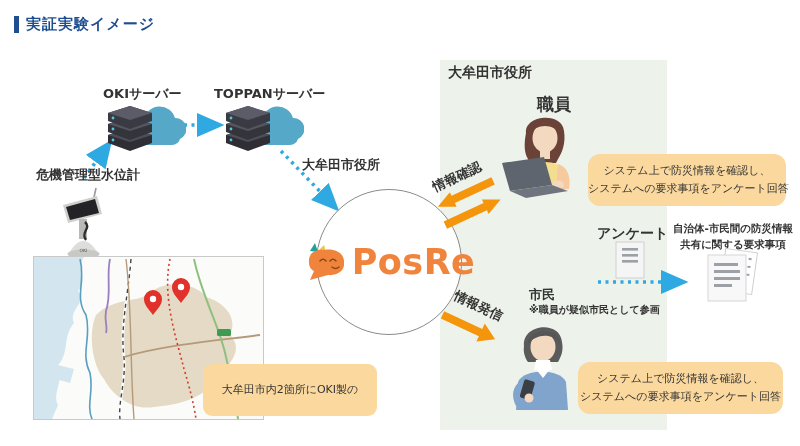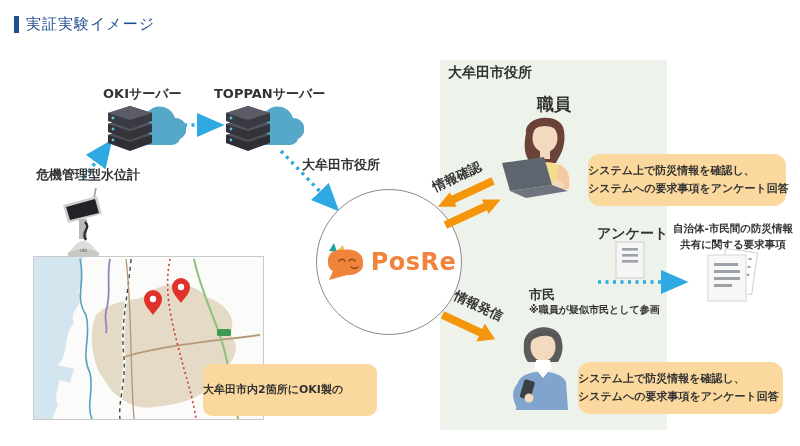--- a/index.html
+++ b/index.html
@@ -5,24 +5,24 @@
   html,body{margin:0;padding:0;}
   body{
     width:800px;height:446px;position:relative;overflow:hidden;
     background:#ffffff;
     font-family:"DejaVu Sans","Liberation Sans",sans-serif;
     color:#333;
   }
   .abs{position:absolute;}
   .lbl{font-weight:bold;color:#333;white-space:nowrap;}
   .heading-bar{width:5px;height:17px;background:#1E4E8F;}
-  .heading-text{color:#1E4E8F;font-size:15px;font-weight:normal;letter-spacing:1px;}
+  .heading-text{color:#1E4E8F;font-size:15px;font-weight:bold;letter-spacing:1px;}
   .note{
-    background:#FBD99E;border-radius:12px;text-align:left;
-    font-size:11px;font-weight:bold;color:#333;line-height:1.6;
+    background:#FBD99E;border-radius:12px;text-align:center;
+    font-size:11px;font-weight:normal;color:#333;line-height:1.6;
     display:flex;flex-direction:column;justify-content:center;
   }
   .note span{display:block;white-space:nowrap;}
   .green-panel{background:#EDF3EA;}
   .posre-circle{
     width:144px;height:144px;border-radius:50%;
     background:#fff;border:1.5px solid #8a8a8a;
     display:flex;align-items:center;justify-content:center;
   }
   .rot-n25{transform:rotate(-25deg);transform-origin:center center;}
@@ -135,21 +135,21 @@
 <div class="abs posre-circle" style="left:316px;top:189px;z-index:4;">
   <div style="display:flex;align-items:center;gap:5px;">
     <svg width="44" height="40" viewBox="0 0 44 40">
       <polygon points="7,9 12,1 15,10" fill="#1FA29A"></polygon>
       <polygon points="16,8 21,3 23,10" fill="#F2C14E"></polygon>
       <path d="M6,20 C5,12 12,7 21,8 C33,6 42,12 41,21 C42,29 34,34 25,33 L7,38 L11,29 C7,27 6,24 6,20 Z" fill="#F0843C"></path>
       <path d="M17,19 q3,-3.5 6,0" stroke="#8a4a16" stroke-width="1.6" fill="none" stroke-linecap="round"></path>
       <path d="M27,19 q3,-3.5 6,0" stroke="#8a4a16" stroke-width="1.6" fill="none" stroke-linecap="round"></path>
       <path d="M29,25 q3.5,3 7,0" stroke="#8a4a16" stroke-width="1.6" fill="none" stroke-linecap="round"></path>
     </svg>
-    <div style="font-size:24px;font-weight:bold;color:#F0843C;letter-spacing:0.5px;">PosRe</div>
+    <div style="font-size:35px;font-weight:bold;color:#F0843C;letter-spacing:0.5px;">PosRe</div>
   </div>
 </div>
 
 <div class="abs flow-wrap rot-n25" style="left:428px;top:166px;width:74px;z-index:6;">
   <div class="lbl">情報確認</div>
   <svg width="66" height="36" viewBox="0 0 66 36">
     <polygon points="64,4 20,4 20,0 3,8 20,16 20,12 64,12" fill="#F5950C"></polygon>
     <polygon points="2,24 46,24 46,20 63,28 46,36 46,32 2,32" fill="#F5950C"></polygon>
   </svg>
 </div>

